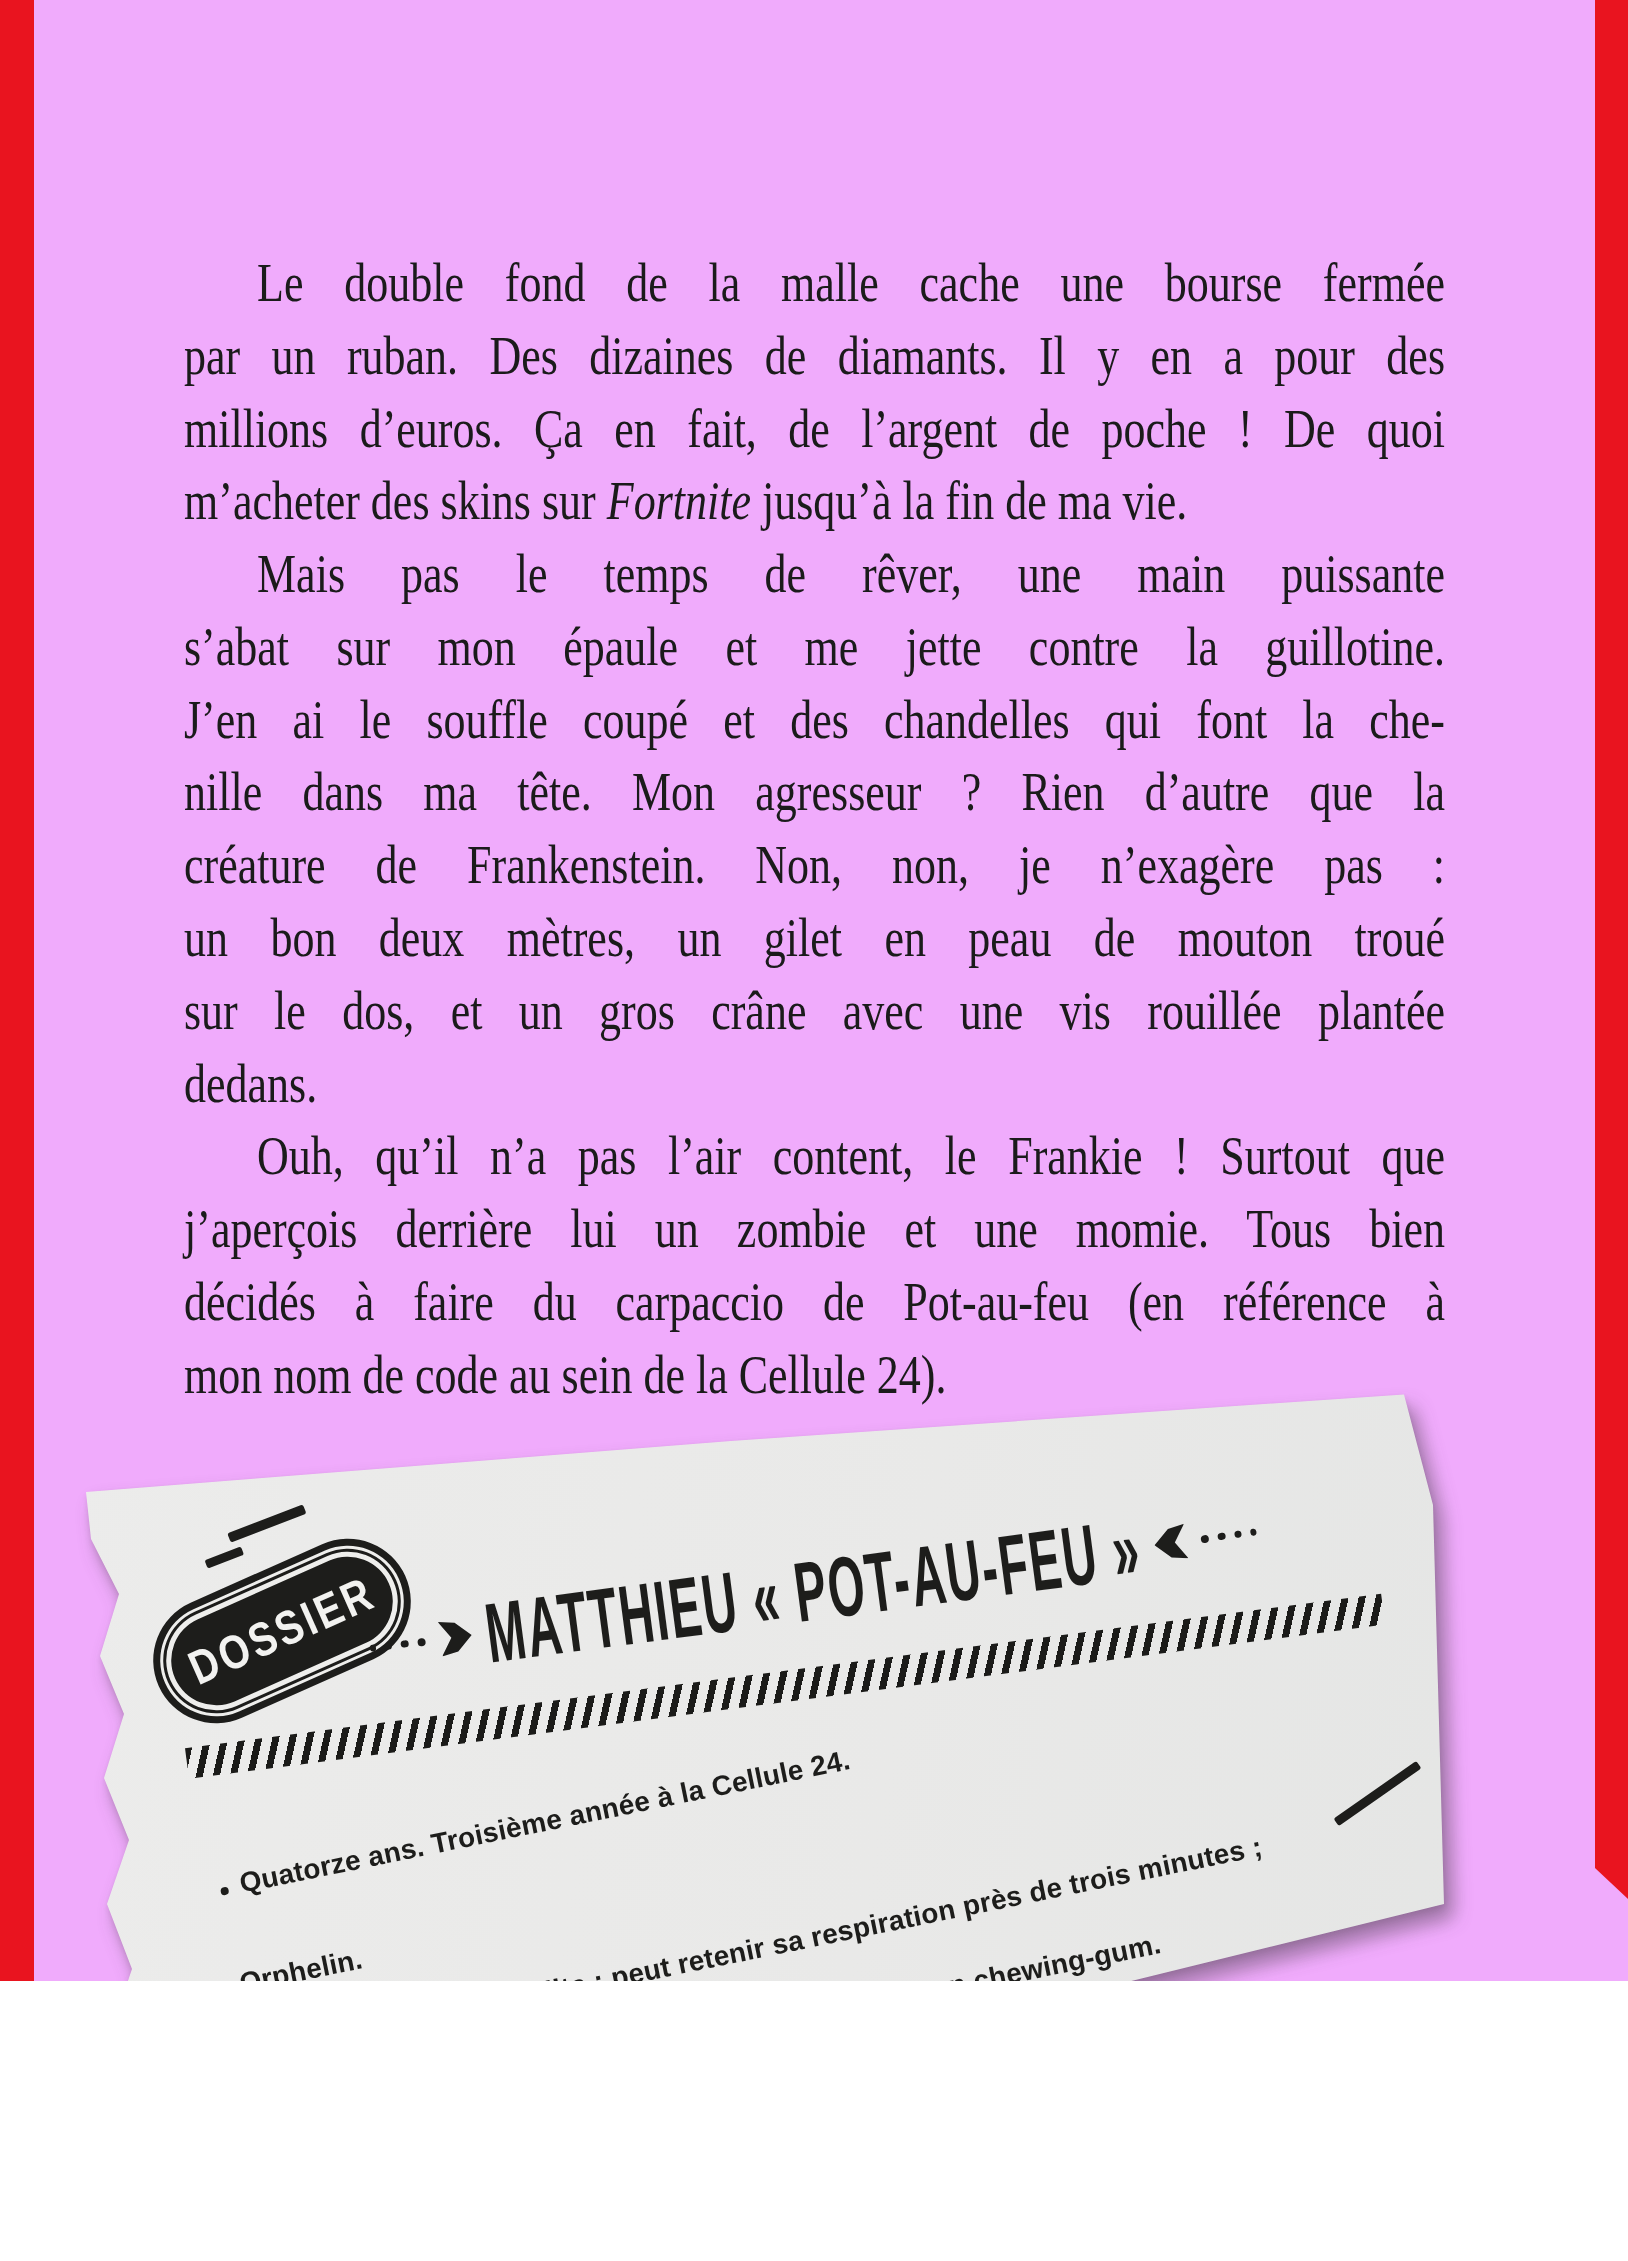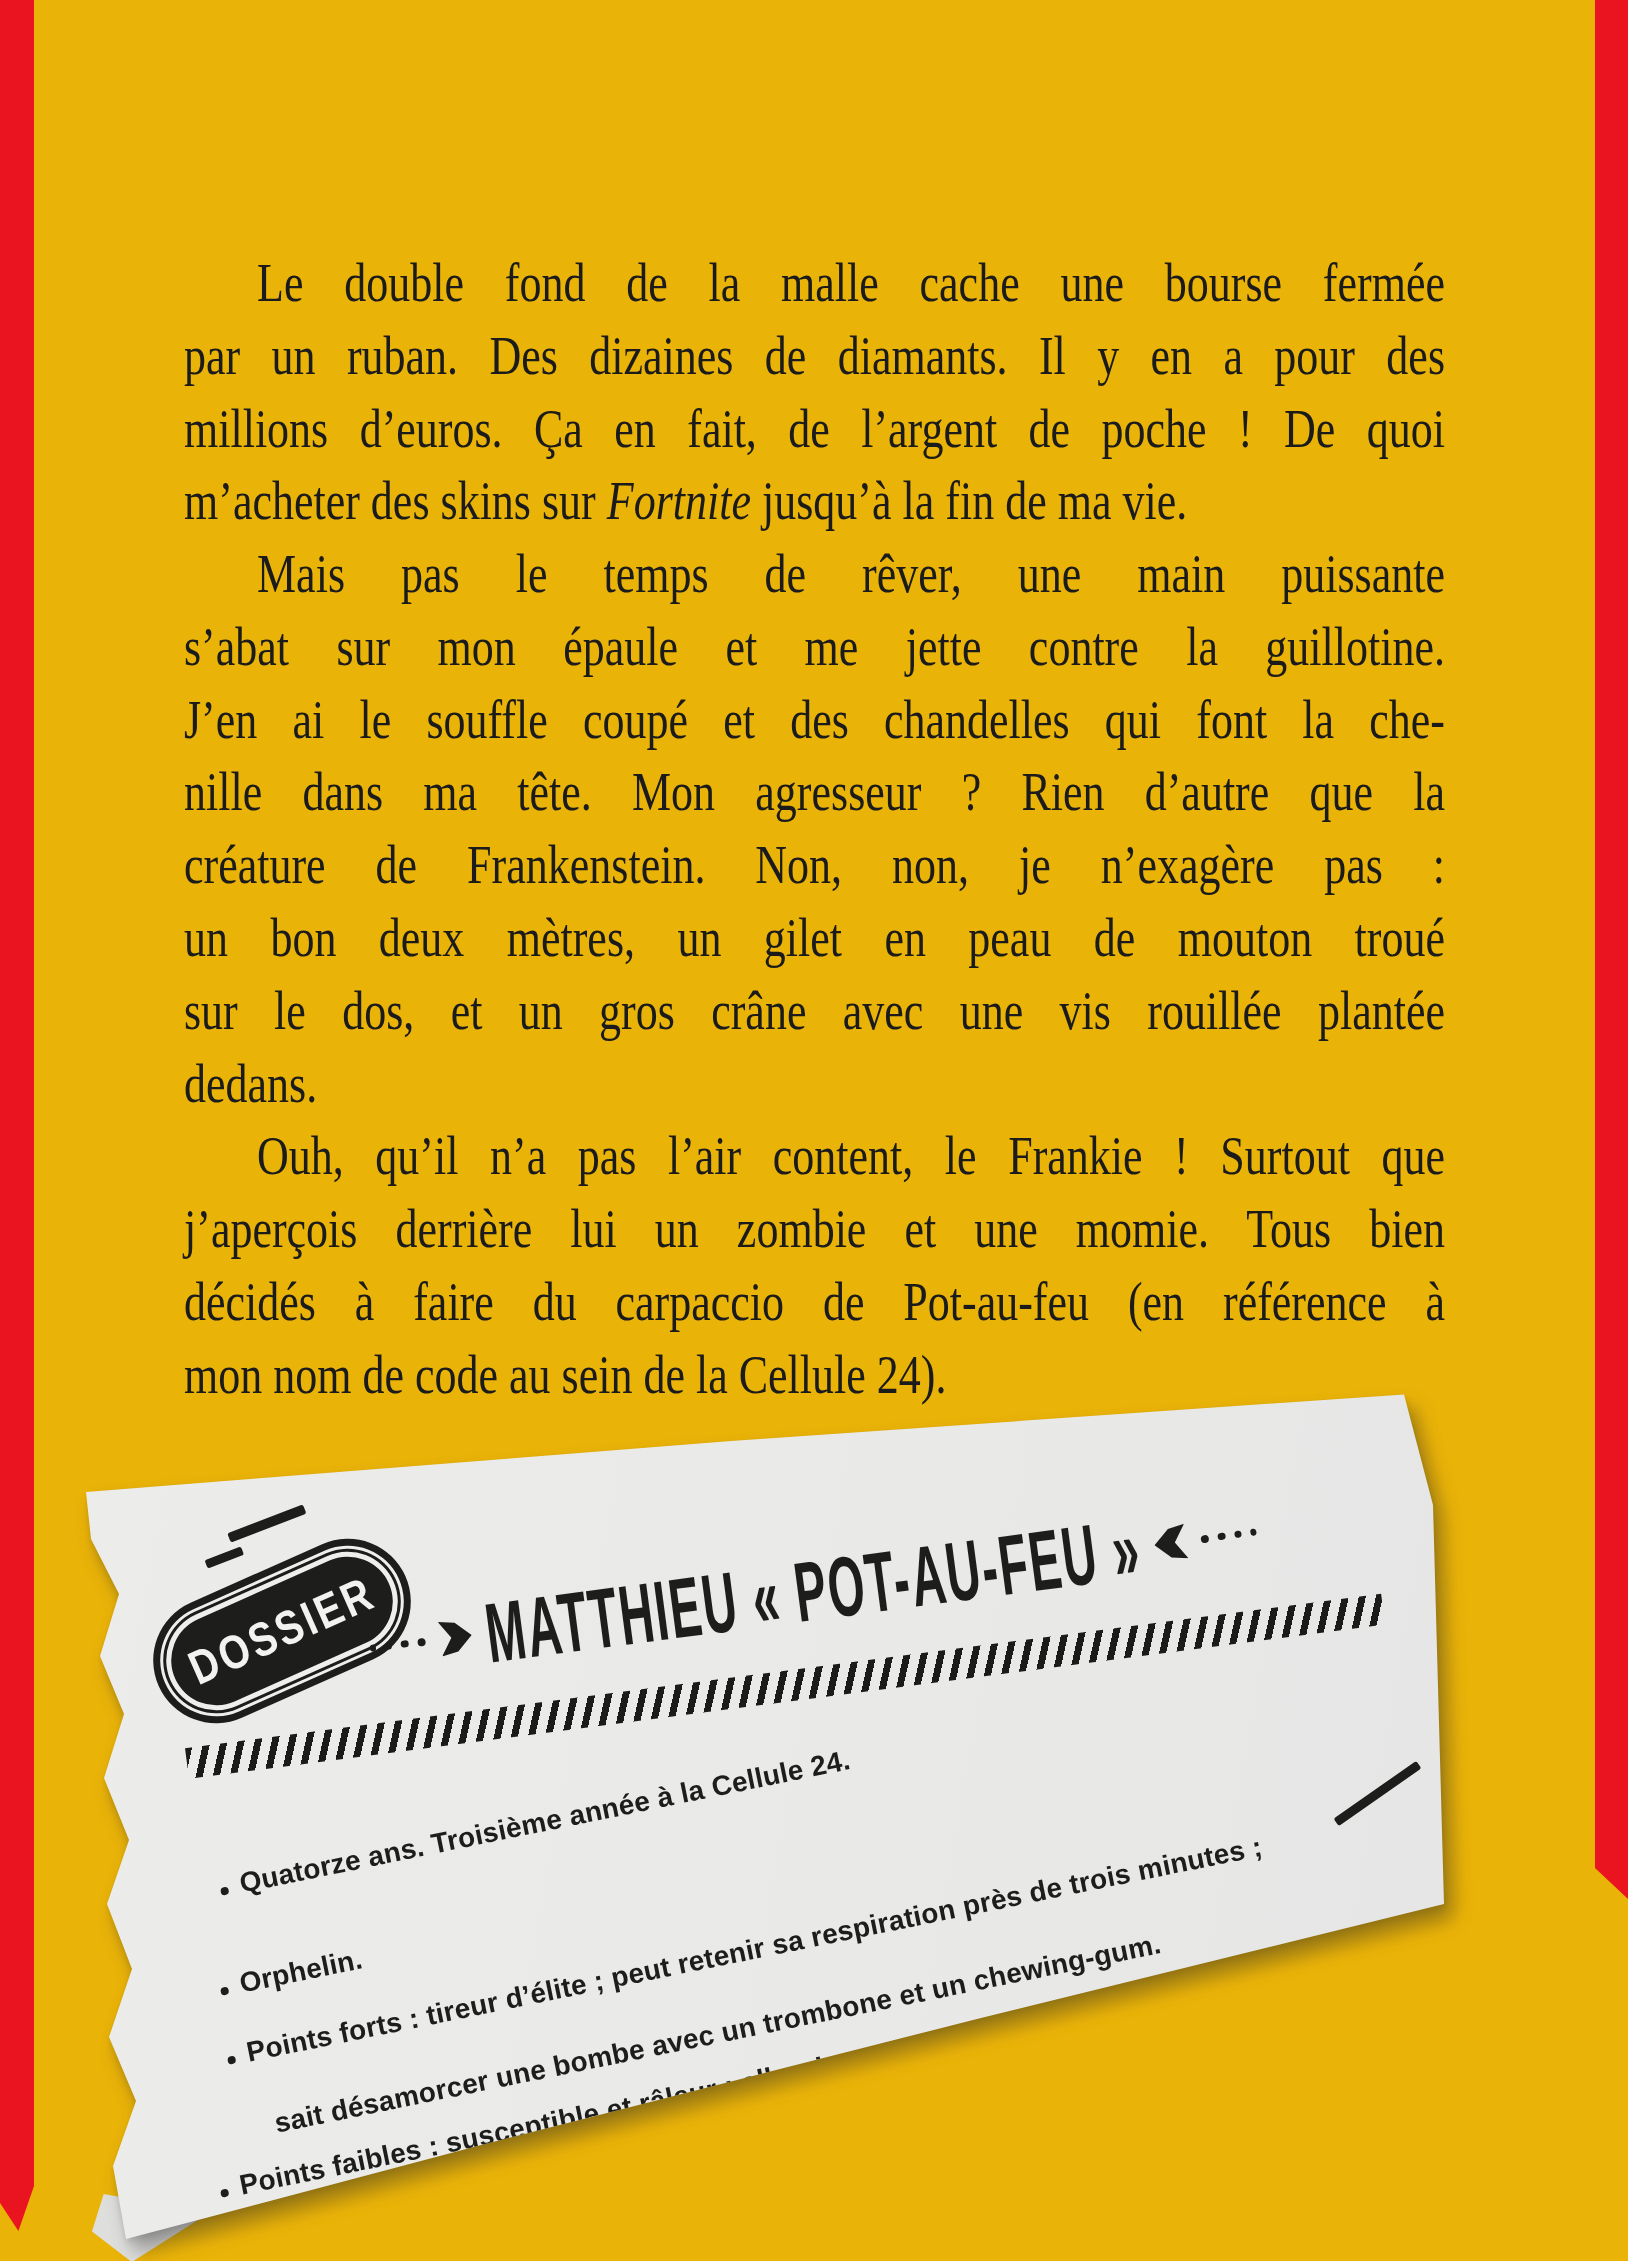--- a/index.html
+++ b/index.html
@@ -1,16 +1,16 @@
 <!DOCTYPE html>
 <html lang="fr" style="font-size:9.8px"><head>
 <meta charset="utf-8">
 <style>
   html,body{margin:0;padding:0;background:#fff;}
-  .page{position:relative;width:1629px;height:2261px;background:#eab308;overflow:hidden;
+  .page{position:relative;width:1629px;height:1981px;background:#f0abfc;overflow:hidden;
         font-family:"Liberation Serif","DejaVu Serif",serif;}
 
   
   .redbar{position:absolute;top:0;width:34px;}
   .redbar.left{left:0;height:2231px;
     clip-path:polygon(0 0,100% 0,100% 2186px,18.4px 2231px,0 2203px);}
   .redbar.right{right:0;height:1900px;
     clip-path:polygon(0 0,100% 0,100% 1900px,0 1868px);}
 
   

